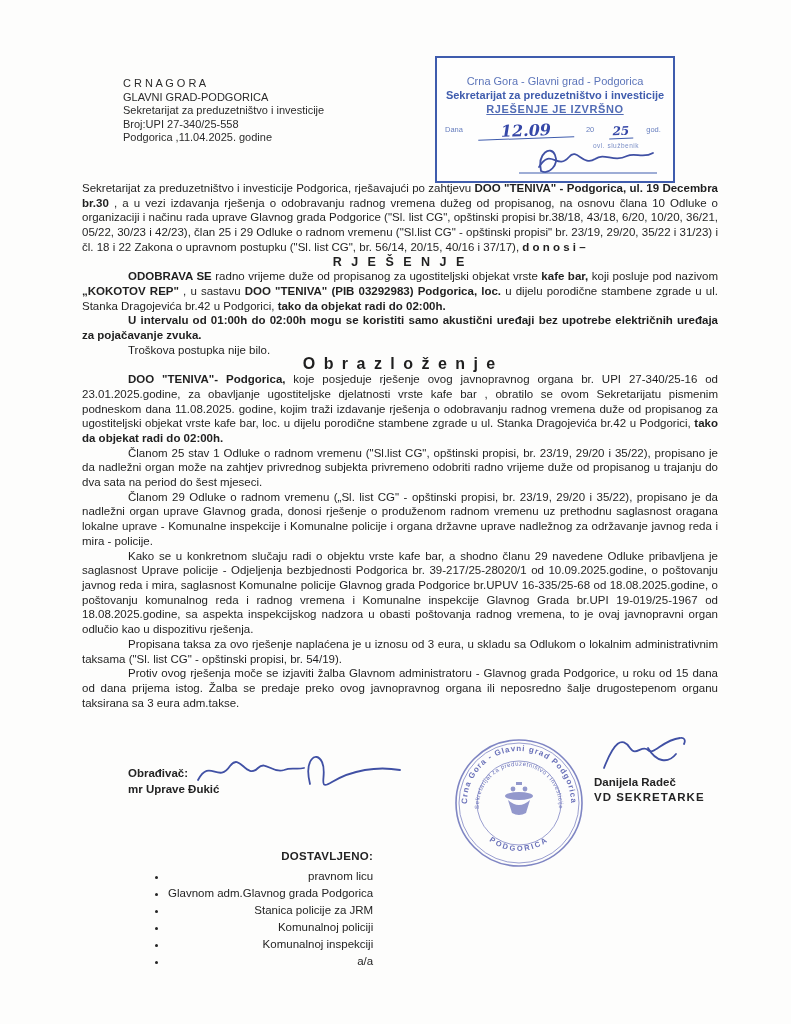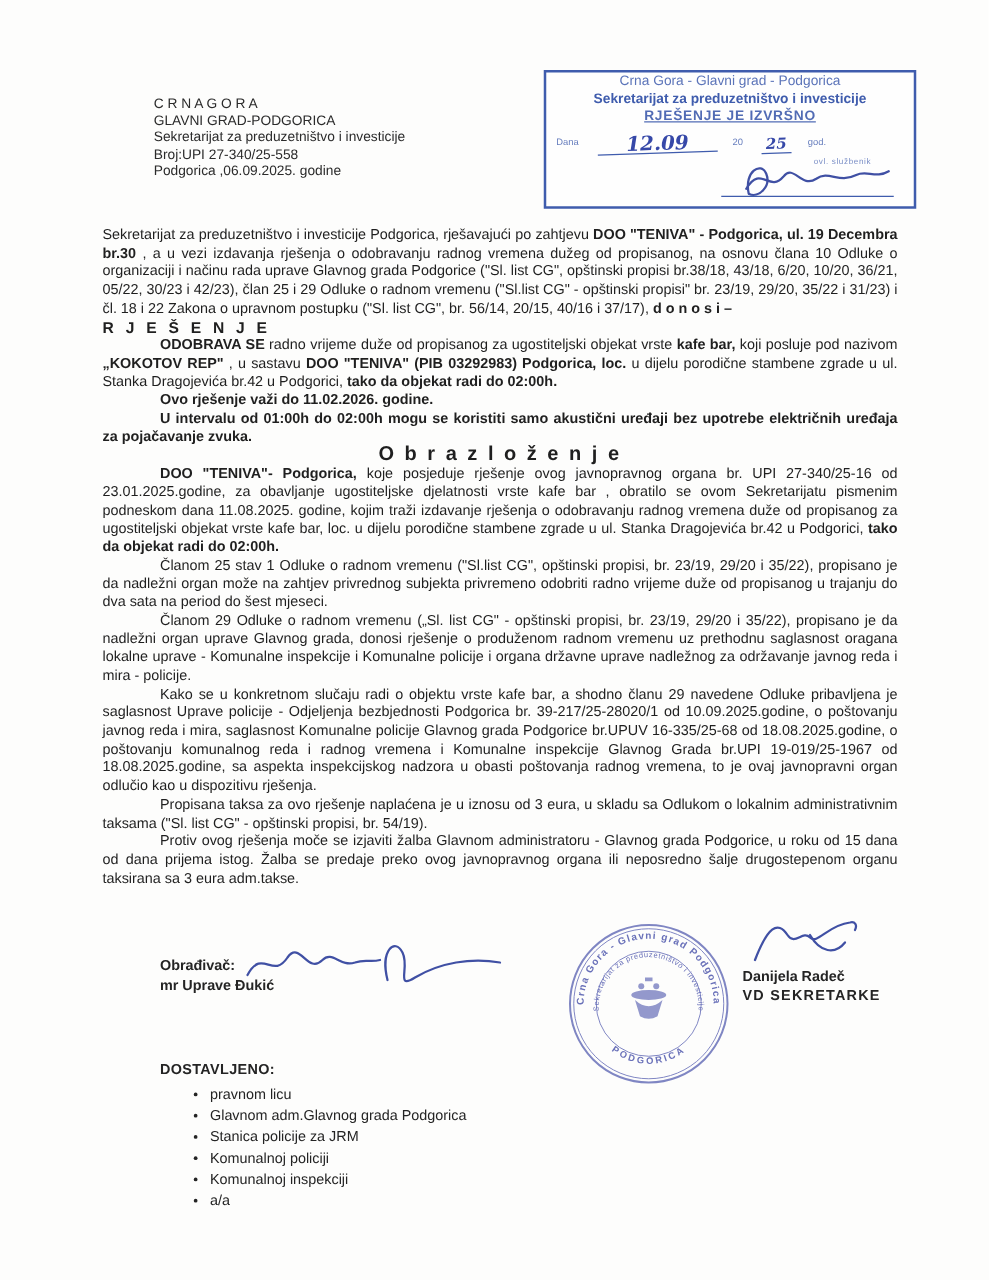--- a/index.html
+++ b/index.html
@@ -7,22 +7,22 @@
   .page {
     position:relative; width:791px; height:1024px; background:#fdfdfc;
     font-family:"Liberation Sans", sans-serif; color:#222; overflow:hidden;
   }
 
   
   .header-left { position:absolute; left:123px; top:77px; width:300px;
     font-size:11px; line-height:13.6px; font-weight:normal; color:#2b2b2b; }
 
   
-  .stamp-box { position:absolute; left:435px; top:56px; width:298px;
-    border:2px solid #3f5cad; color:#3f5cad; padding:0 6px 6px;
+  .stamp-box { position:absolute; left:435px; top:56px; width:240px;
+    border:2px solid #3f5cad; color:#3f5cad; padding:16px 6px 6px;
     text-align:center; font-size:11px; line-height:14px; background:rgba(255,255,255,0.6); }
   .stamp-box .l1 { opacity:.85; }
   .stamp-box .l2 { font-weight:bold; }
   .stamp-box .l3 { font-weight:bold; letter-spacing:.6px; opacity:.9;text-decoration:underline; }
   .stamp-date-row { display:flex; align-items:flex-end; margin-top:7px; text-align:left; padding-left:2px;gap:12px; }
   .stamp-date-label { font-size:7.5px; opacity:.8; padding:0 3px 2px 0; }
   .hand { font-family:"DejaVu Serif", serif; font-style:italic; font-weight:bold;
     color:#3648a8; border-bottom:1px solid #3f5cad; display:inline-block;
     transform:rotate(-2deg); }
   .date-main { width:96px; font-size:16px; text-align:center; }
@@ -30,53 +30,53 @@
   .stamp-sig-wrap { position:relative; height:34px; margin-top:2px; }
   .stamp-sig-note { position:absolute; right:28px; top:-2px; font-size:6.5px; opacity:.7; letter-spacing:.5px; }
   .stamp-sig-svg { position:absolute; right:6px; top:0; }
 
   
   .doc-body { position:absolute; left:82px; top:181px; width:636px;
     font-size:11.5px; line-height:14.7px; text-align:justify; color:#1f1f1f; }
   .doc-body p { margin:0; }
   .indent { text-indent:46px; }
   .b { font-weight:bold; }
-  .doc-title { text-align:left; font-weight:bold; font-size:12.5px;
+  .doc-title { text-align:center; font-weight:bold; font-size:12.5px;
     letter-spacing:3px; margin:20px 0 13px; text-indent:0; }
   .section-heading { text-align:center; font-weight:bold; font-size:16px;
     letter-spacing:2px; margin:1px 0 4px; text-indent:0; }
 
   
   .sig-left { position:absolute; left:128px; top:766px; font-size:11.5px;
     line-height:15.5px; font-weight:bold; color:#242424; }
   .sig-martin { position:absolute; left:192px; top:748px; }
   .round-stamp { position:absolute; left:452px; top:736px; opacity:.9; }
   .sig-vd { position:absolute; left:596px; top:728px; }
   .sig-right { position:absolute; left:594px; top:775px; font-size:11.5px;
     line-height:15px; font-weight:bold; color:#242424; }
   .sig-right .role { letter-spacing:1px; }
   .pen { stroke:#2c3e9b; fill:none; stroke-width:1.8; stroke-linecap:round; opacity:.9; }
 
   
-  .delivered { position:absolute; left:128px; top:850px; font-size:11.5px; color:#242424; }
+  .delivered { position:absolute; left:128px; top:850px; font-size:11.5px; color:#242424;text-align:right; }
   .delivered .label { font-weight:bold; letter-spacing:.3px; }
   .delivered ul { margin:6px 0 0 0; padding-left:40px; list-style:disc; }
   .delivered li { line-height:17px; }
 </style>
 </head>
 <body>
 
 <div class="page">
 
   <div class="header-left">
     <div>C R N A    G O R A</div>
     <div>GLAVNI GRAD-PODGORICA</div>
     <div>Sekretarijat za preduzetništvo i investicije</div>
     <div>Broj:UPI 27-340/25-558</div>
-    <div>Podgorica ,06.09.2025. godine</div>
+    <div>Podgorica ,11.04.2025. godine</div>
   </div>
 
   <div class="stamp-box">
     <div class="l1">Crna Gora - Glavni grad - Podgorica</div>
     <div class="l2">Sekretarijat za preduzetništvo i investicije</div>
     <div class="l3">RJEŠENJE JE IZVRŠNO</div>
     <div class="stamp-date-row">
       <span class="stamp-date-label">Dana</span>
       <span class="hand date-main">12.09</span>
       <span class="stamp-date-label">20</span>
@@ -96,22 +96,22 @@
   </div>
 
   <div class="doc-body">
 
     <p><span>Sekretarijat za preduzetništvo i investicije Podgorica, rješavajući po zahtjevu  </span><span class="b">DOO "TENIVA" - Podgorica, ul. 19 Decembra br.30 </span><span>, a u vezi izdavanja rješenja o odobravanju radnog vremena dužeg od propisanog, na osnovu člana 10 Odluke o organizaciji i načinu rada uprave Glavnog grada Podgorice ("Sl. list CG", opštinski propisi br.38/18, 43/18, 6/20, 10/20, 36/21, 05/22, 30/23 i 42/23), član 25 i 29 Odluke o radnom vremenu ("Sl.list CG" - opštinski propisi" br. 23/19, 29/20, 35/22 i 31/23) i čl. 18 i 22 Zakona o upravnom postupku ("Sl. list CG", br. 56/14, 20/15, 40/16 i 37/17),  </span><span class="b">d o n o s i –</span></p>
 
     <p class="doc-title">R J E Š E N J E</p>
 
     <p class="indent"><span class="b">ODOBRAVA  SE</span><span> radno vrijeme duže od propisanog za ugostiteljski objekat vrste  </span><span class="b">kafe bar,</span><span> koji posluje pod nazivom </span><span class="b">„KOKOTOV REP"</span><span> , u sastavu </span><span class="b">DOO "TENIVA" (PIB 03292983) Podgorica, loc.</span><span> u dijelu porodične stambene zgrade u ul. Stanka Dragojevića br.42 u Podgorici, </span><span class="b">tako da objekat radi do 02:00h.</span></p>
 
-    <p class="indent b">Ovo rješenje važi do 11.02.2026. godine.</p>
     <p class="indent b">U intervalu od  01:00h do 02:00h mogu  se  koristiti samo  akustični uređaji  bez upotrebe električnih  uređaja  za  pojačavanje zvuka.</p>
+    <p class="indent">Troškova postupka nije bilo.</p>
 
     <p class="section-heading">O b r a z l o ž e n j e</p>
 
     <p class="indent"><span class="b">DOO "TENIVA"- Podgorica,</span><span> koje posjeduje rješenje ovog javnopravnog organa br. UPI 27-340/25-16 od 23.01.2025.godine, za obavljanje ugostiteljske djelatnosti vrste kafe bar , obratilo se ovom Sekretarijatu pismenim podneskom dana 11.08.2025. godine, kojim traži izdavanje rješenja o odobravanju radnog vremena duže od propisanog za ugostiteljski objekat vrste kafe bar, loc. u dijelu porodične stambene zgrade u ul. Stanka Dragojevića br.42 u Podgorici, </span><span class="b">tako da objekat radi do 02:00h.</span></p>
     <p class="indent">Članom 25 stav 1 Odluke o radnom vremenu ("Sl.list CG", opštinski propisi, br. 23/19, 29/20 i 35/22), propisano je da nadležni organ može na zahtjev privrednog subjekta privremeno odobriti radno vrijeme duže od propisanog u trajanju do dva sata na period do šest mjeseci.</p>
     <p class="indent">Članom 29 Odluke o radnom vremenu („Sl. list CG" - opštinski propisi, br. 23/19, 29/20 i 35/22), propisano je da nadležni organ  uprave  Glavnog  grada, donosi rješenje o produženom radnom vremenu uz prethodnu saglasnost oragana  lokalne  uprave - Komunalne  inspekcije i Komunalne policije  i  organa državne uprave nadležnog za održavanje  javnog reda i mira - policije.</p>
     <p class="indent">Kako se u konkretnom slučaju radi o objektu vrste kafe bar, a shodno članu 29 navedene Odluke pribavljena je saglasnost Uprave policije - Odjeljenja bezbjednosti Podgorica br. 39-217/25-28020/1 od 10.09.2025.godine, o poštovanju javnog reda i mira, saglasnost Komunalne  policije Glavnog  grada Podgorice br.UPUV 16-335/25-68 od 18.08.2025.godine, o poštovanju komunalnog reda i radnog vremena i Komunalne inspekcije Glavnog Grada br.UPI 19-019/25-1967 od 18.08.2025.godine, sa aspekta inspekcijskog nadzora u obasti poštovanja radnog vremena, to je ovaj javnopravni organ odlučio kao u dispozitivu rješenja.</p>
     <p class="indent">Propisana taksa za ovo rješenje naplaćena je u iznosu od 3 eura, u skladu sa Odlukom o lokalnim administrativnim taksama ("Sl. list CG" - opštinski propisi, br. 54/19).</p>
     <p class="indent">Protiv ovog rješenja moče se izjaviti žalba Glavnom administratoru - Glavnog grada Podgorice, u roku od 15 dana od dana prijema istog. Žalba se predaje preko ovog  javnopravnog organa ili neposredno šalje drugostepenom organu taksirana sa 3 eura adm.takse.</p>
   </div>

